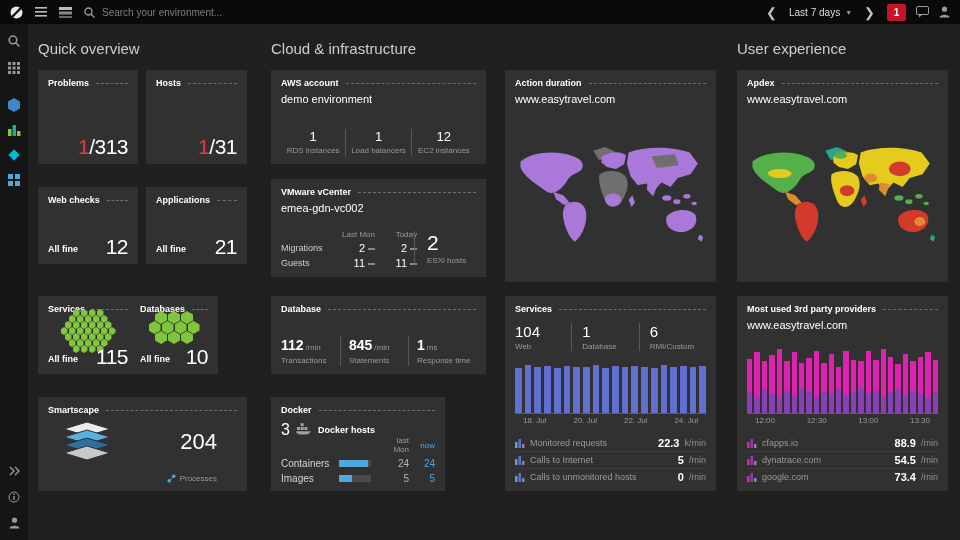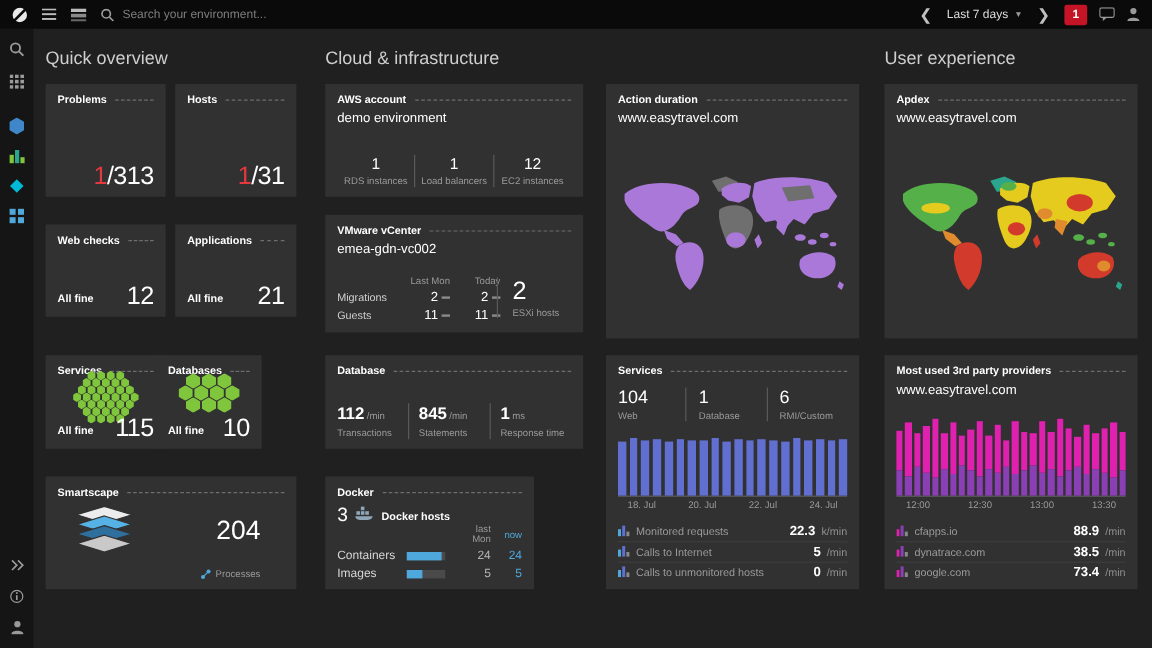--- a/index.html
+++ b/index.html
@@ -742,21 +742,21 @@
           <span class="m-val">88.9</span>
             <span class="m-unit">/min</span>
         </div>
         <div class="metric">
           <span><svg width="10" height="10">
                 <rect x="0" y="4" width="2.5" height="6" fill="#e020ae"></rect>
                 <rect x="3.5" y="1" width="2.5" height="9" fill="#8a3fb5"></rect>
                 <rect x="7" y="6" width="2.5" height="4" fill="#8a8a8a"></rect>
               </svg></span>
           <span class="m-label">dynatrace.com</span>
-          <span class="m-val">38.5</span>
+          <span class="m-val">54.5</span>
             <span class="m-unit">/min</span>
         </div>
         <div class="metric">
           <span><svg width="10" height="10">
                 <rect x="0" y="4" width="2.5" height="6" fill="#e020ae"></rect>
                 <rect x="3.5" y="1" width="2.5" height="9" fill="#8a3fb5"></rect>
                 <rect x="7" y="6" width="2.5" height="4" fill="#8a8a8a"></rect>
               </svg></span>
           <span class="m-label">google.com</span>
           <span class="m-val">73.4</span>

